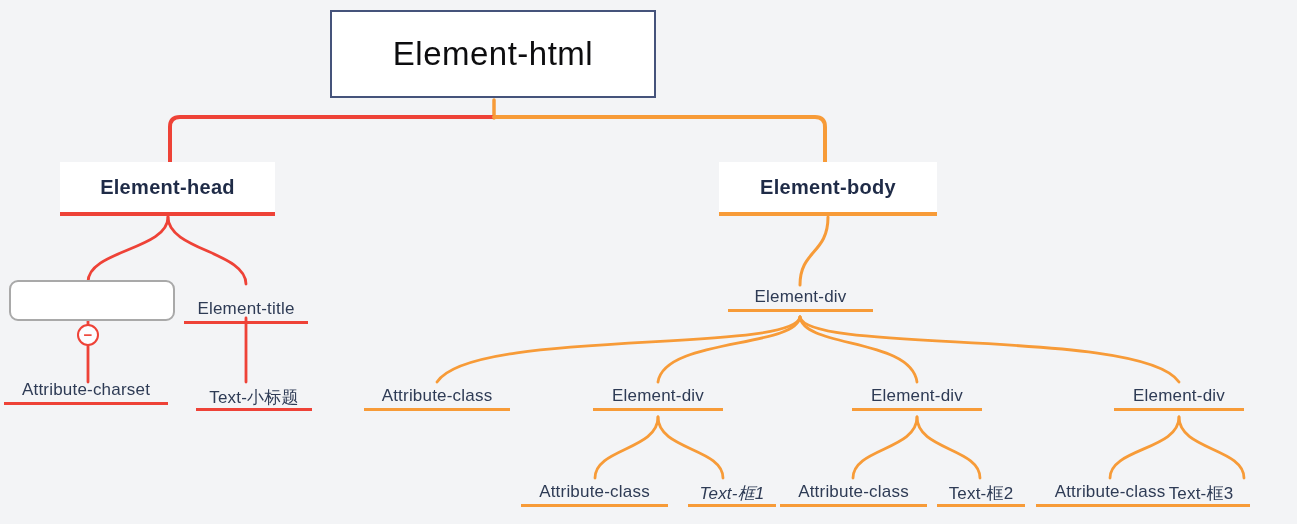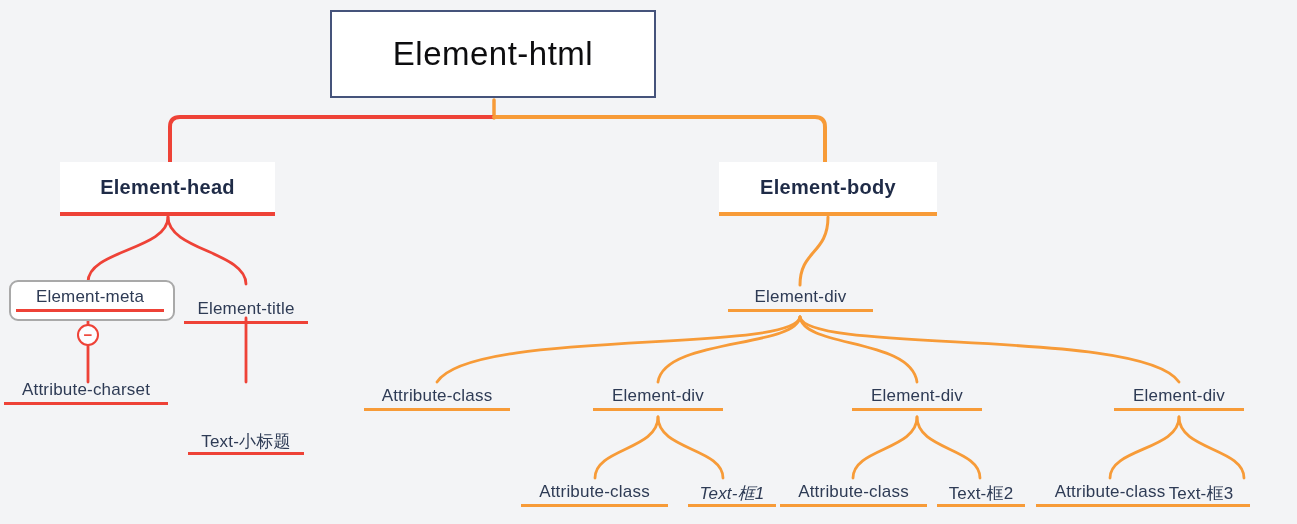--- a/index.html
+++ b/index.html
@@ -37,21 +37,21 @@
     position:absolute;height:25px;text-align:center;white-space:nowrap;
     font-size:17px;color:var(--text);letter-spacing:.2px;
   }
   .leaf.red{border-bottom:3px solid var(--red);}
   .leaf.orange{border-bottom:3px solid var(--orange);}
 
   .n-meta{left:16px;top:287px;width:148px;}
   .n-title{left:184px;top:287px;width:124px;margin-top:12px;}
   .n-div0{left:728px;top:287px;width:145px;}
   .n-charset{left:4px;top:380px;width:164px;}
-  .n-subtitle{left:188px;top:386px;width:116px;margin-top:44px;}
+  .n-subtitle{left:196px;top:386px;width:116px;}
   .n-aclass0{left:364px;top:386px;width:146px;}
   .n-div1{left:593px;top:386px;width:130px;}
   .n-div2{left:852px;top:386px;width:130px;}
   .n-div3{left:1114px;top:386px;width:130px;}
   .n-aclass1{left:521px;top:482px;width:147px;}
   .n-box1{left:688px;top:482px;width:88px;font-style:italic;}
   .n-aclass2{left:780px;top:482px;width:147px;}
   .n-box2{left:937px;top:482px;width:88px;}
   .n-aclass3{left:1036px;top:482px;width:148px;}
   .n-box3{left:1152px;top:482px;width:98px;}
@@ -96,21 +96,20 @@
     <path class="wire-orange w28" d="M1179,417 C1179,450 1110,448 1110,478"></path>
     <path class="wire-orange w28" d="M1179,417 C1179,450 1244,448 1244,478"></path>
   </svg>
 
   <div class="root-box">Element-html</div>
 
   <div class="branch-box red box-head">Element-head</div>
   <div class="branch-box orange box-body">Element-body</div>
 
   <div class="sel-outline"></div>
-  <div class="leaf red n-meta">Element-meta</div>
   <div class="leaf red n-title">Element-title</div>
   <div class="collapse-btn">−</div>
 
   <div class="leaf red n-charset">Attribute-charset</div>
   <div class="leaf red n-subtitle">Text-小标题</div>
 
   <div class="leaf orange n-div0">Element-div</div>
 
   <div class="leaf orange n-aclass0">Attribute-class</div>
   <div class="leaf orange n-div1">Element-div</div>

